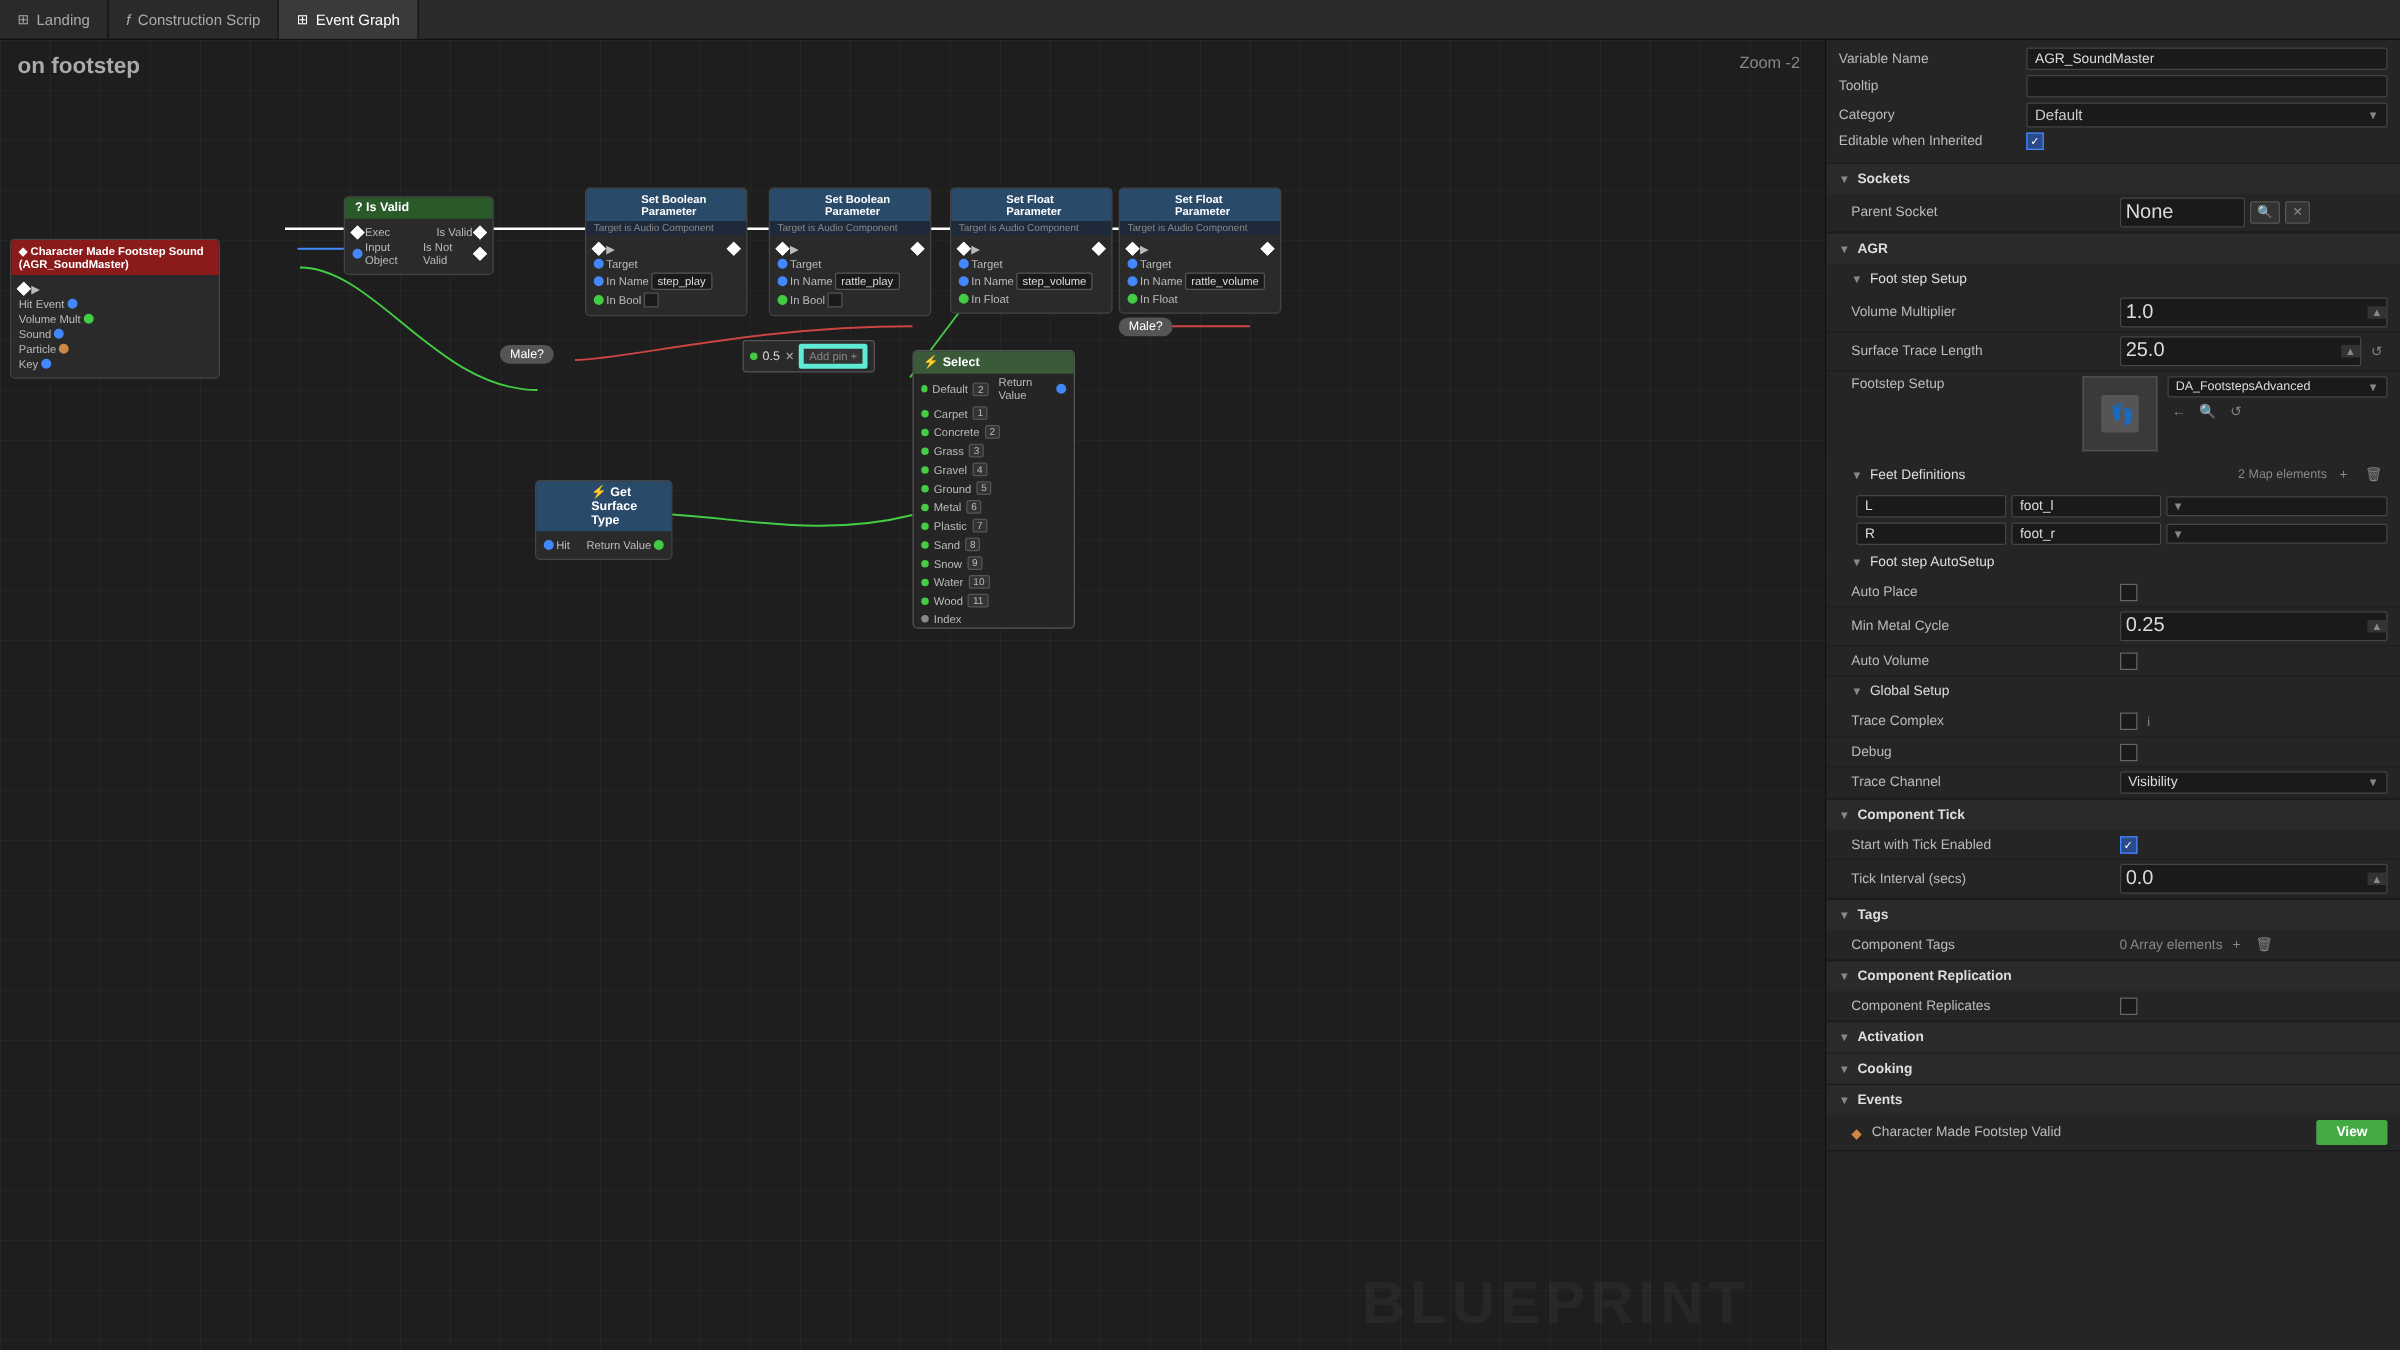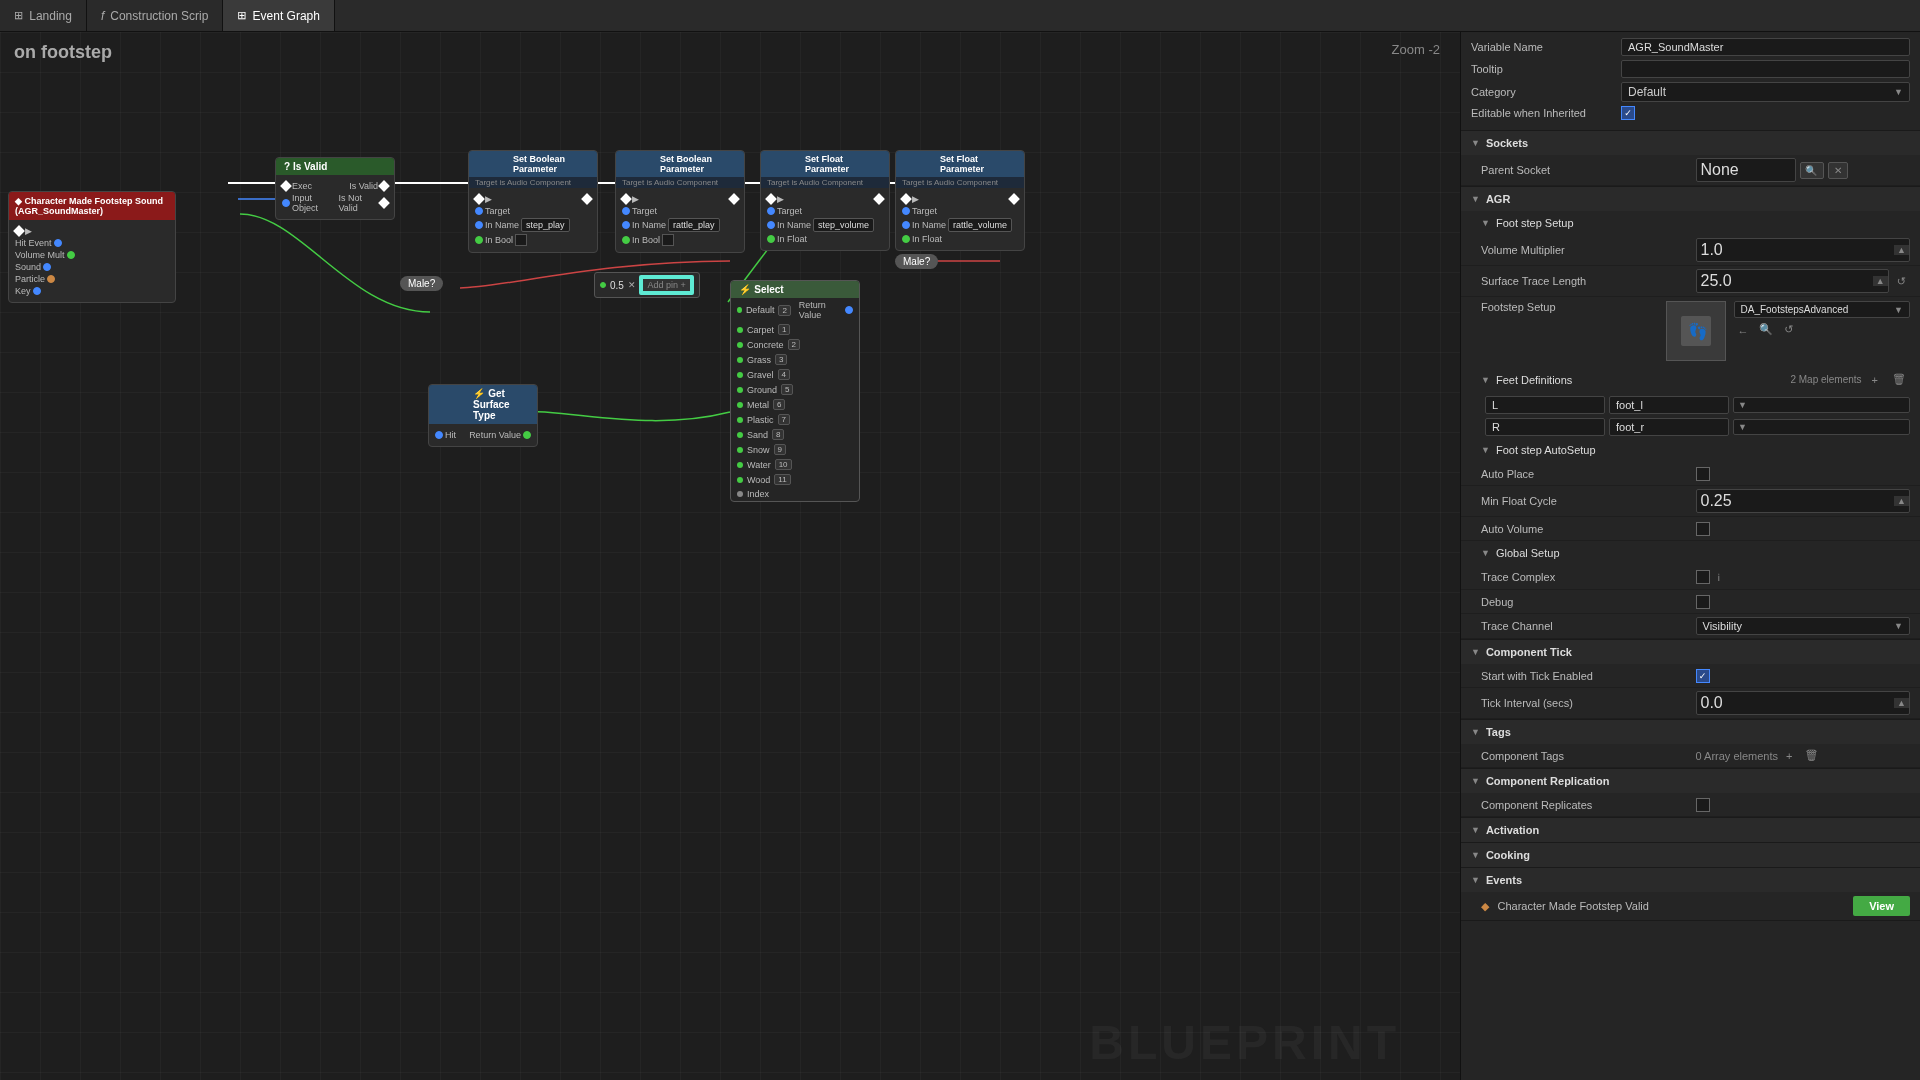--- a/index.html
+++ b/index.html
@@ -848,21 +848,21 @@
         <span class="arrow">▼</span>
         <span>Foot step AutoSetup</span>
       </div>
       <div class="panel-row">
         <span class="panel-label">Auto Place</span>
         <div class="panel-value">
           <div class="checkbox"></div>
         </div>
       </div>
       <div class="panel-row">
-        <span class="panel-label">Min Float Cycle</span>
+        <span class="panel-label">Min Metal Cycle</span>
         <div class="panel-value">
           <div class="panel-input-with-spin">
             <input type="text" value="0.25" style="">
             <button class="spin-btn">▲</button>
           </div>
         </div>
       </div>
       <div class="panel-row">
         <span class="panel-label">Auto Volume</span>
         <div class="panel-value">

